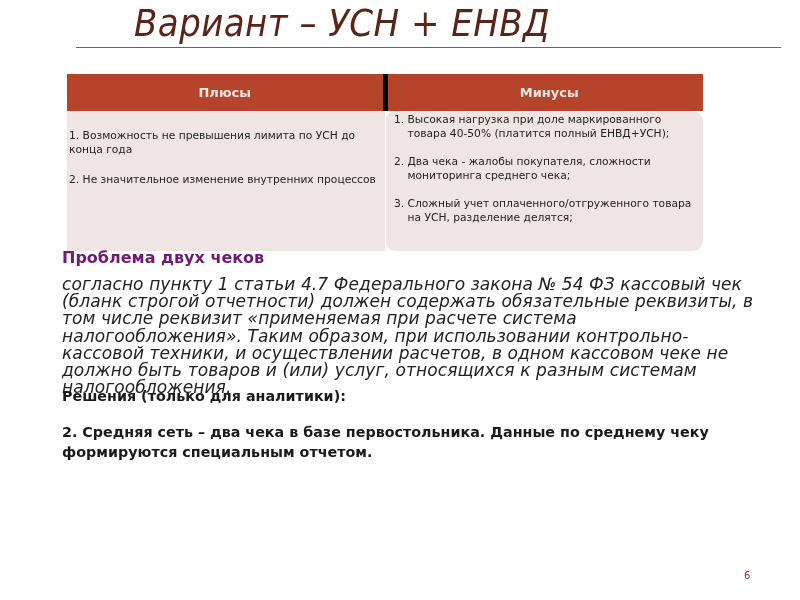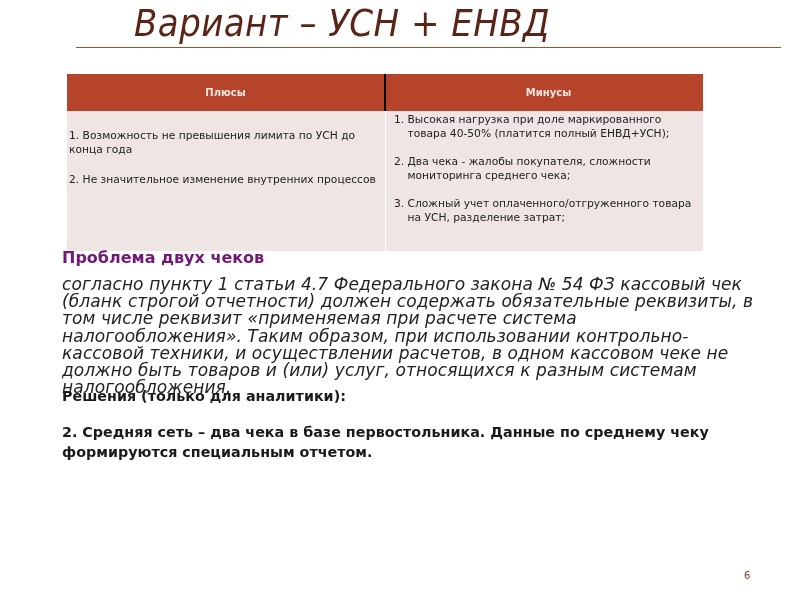--- a/index.html
+++ b/index.html
@@ -19,28 +19,28 @@
   .title-rule {
     position: absolute; left: 76px; top: 47px; width: 705px; height: 1px;
     background: #a0522d;
   }
   table.pm {
     position: absolute; left: 67px; top: 74px; width: 636px;
     border-collapse: collapse; table-layout: fixed;
   }
   table.pm th {
     background: #b5442a; color: #f4e6e0; font-weight: bold;
-    font-size: 10px; height: 37px; padding: 0; text-align: center; margin-top: 20px;
+    font-size: 13px; height: 37px; padding: 0; text-align: center; margin-top: 20px;
   }
-  table.pm th + th { border-left: 2px solid #000000; padding-left: 8px; }
+  table.pm th + th { border-left: 5px solid #000000; padding-left: 8px; }
   table.pm td {
     background: #efe5e5; vertical-align: top; font-size: 10.7px; line-height: 14px;
     height: 138px; padding: 2px 2px 0 2px; color: #222;
   }
-  table.pm td + td { border-left: 1px solid #ffffff; }
+  table.pm td + td { border-left: 1px solid #ffffff; border-radius: 11px; }
   .plus p { margin: 16px 0 14px 0; }
   .minus ol { margin: 0; padding-left: 20px; }
   .minus li { margin: 0 0 14px 0; padding-left: 0px; }
   .minus li::marker { font-size: 10.7px; }
   .section-head {
     position: absolute; left: 62px; top: 248px;
     font-size: 16px; font-weight: bold; color: #701a75;
   }
   .quote {
     position: absolute; left: 62px; top: 276px; width: 700px;
@@ -73,21 +73,21 @@
   <tbody>
     <tr>
       <td class="plus">
         <p>1. Возможность не превышения лимита по УСН до конца года</p>
         <p>2. Не значительное изменение внутренних процессов</p>
       </td>
       <td class="minus">
         <ol>
           <li>Высокая нагрузка при доле маркированного товара 40-50% (платится полный ЕНВД+УСН);</li>
           <li>Два чека - жалобы покупателя, сложности мониторинга среднего чека;</li>
-          <li>Сложный учет оплаченного/отгруженного товара на УСН, разделение затрат;</li>
+          <li>Сложный учет оплаченного/отгруженного товара на УСН, разделение делятся;</li>
         </ol>
       </td>
     </tr>
   </tbody>
 </table>
 
 <div class="section-head">Проблема двух чеков</div>
 <div class="quote">согласно пункту 1 статьи 4.7 Федерального закона № 54 ФЗ кассовый чек (бланк строгой отчетности) должен содержать обязательные реквизиты, в том числе реквизит «применяемая при расчете система налогообложения». Таким образом, при использовании контрольно-кассовой техники, и осуществлении расчетов, в одном кассовом чеке не должно быть товаров и (или) услуг, относящихся к разным системам налогообложения.</div>
 
 <div class="solutions">

